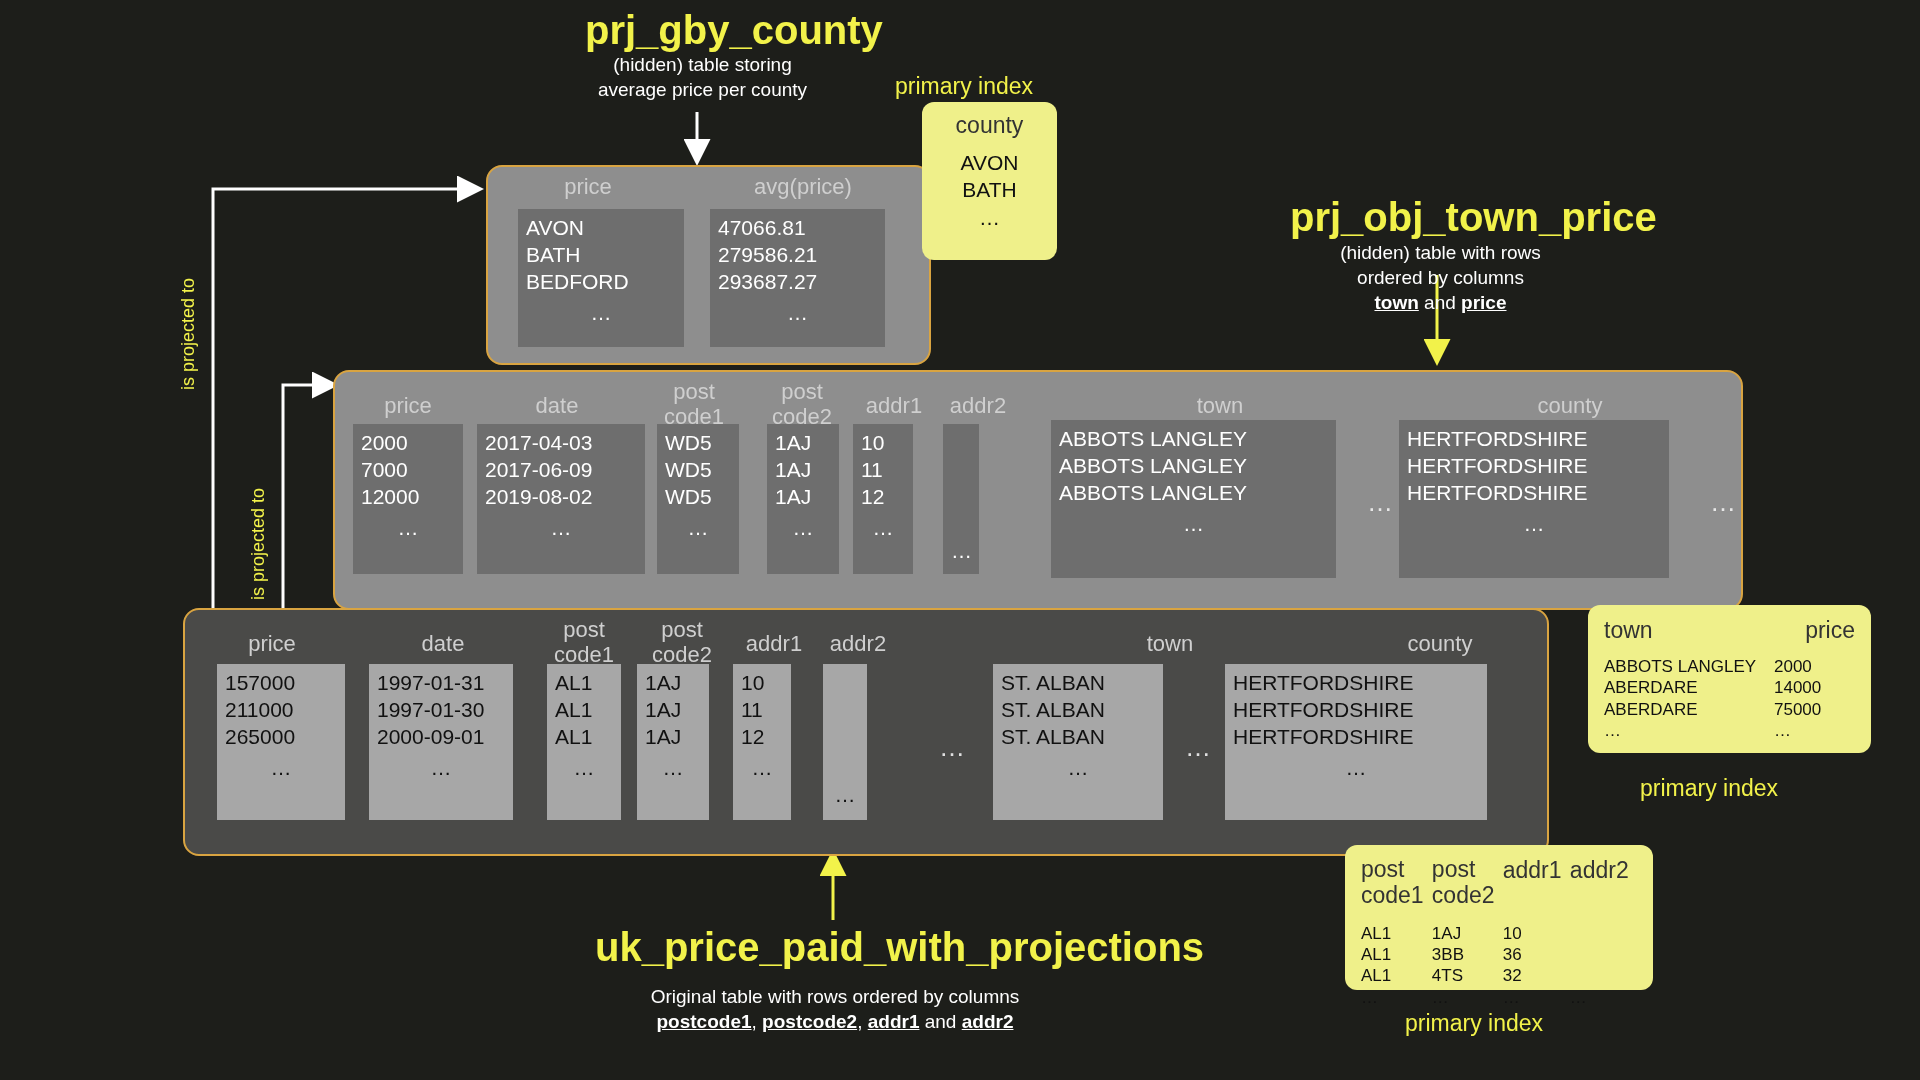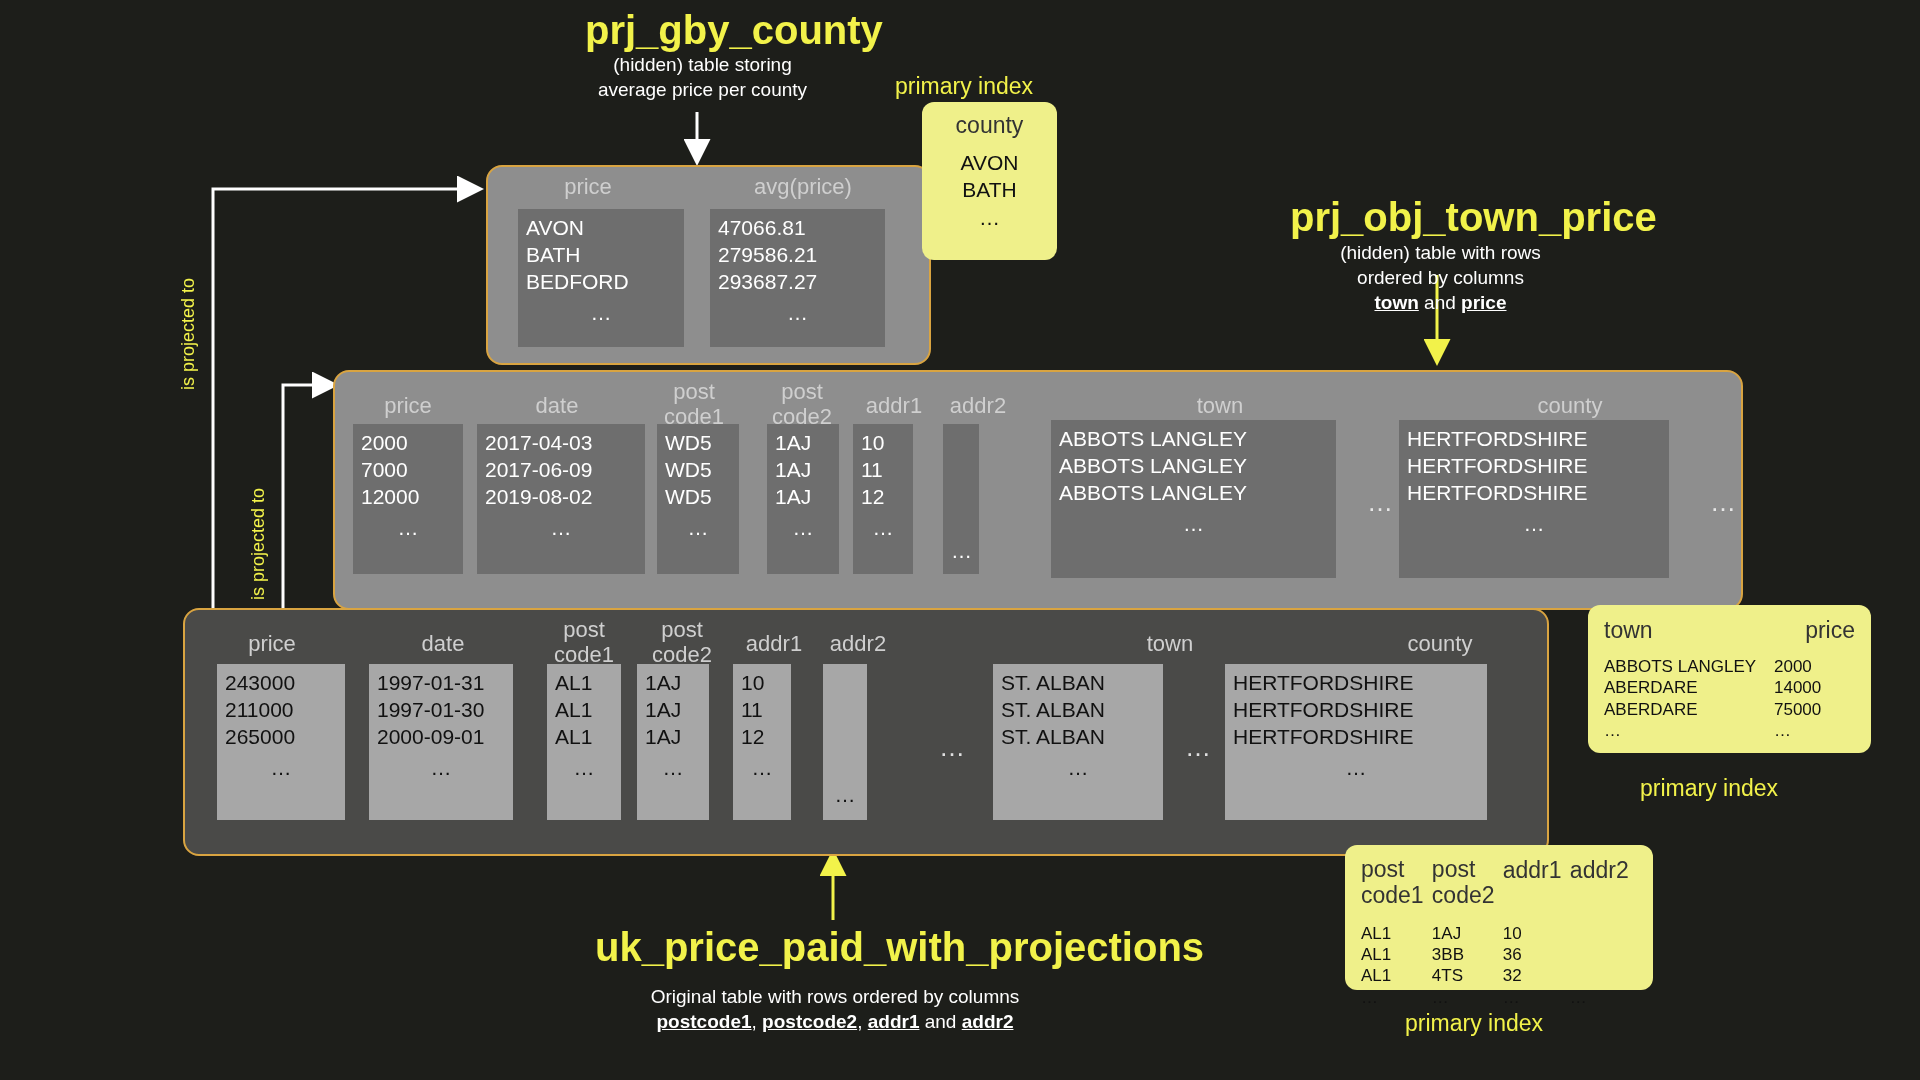--- a/index.html
+++ b/index.html
@@ -280,21 +280,21 @@
     <div class="colhead" style="left:448px; top:8px; width:98px;">
       <span>post</span><br>
       <span>code2</span>
     </div>
     <div class="colhead" style="left:548px; top:22px; width:82px;">addr1</div>
     <div class="colhead" style="left:630px; top:22px; width:86px;">addr2</div>
     <div class="colhead" style="left:895px; top:22px; width:180px;">town</div>
     <div class="colhead" style="left:1110px; top:22px; width:290px;">county</div>
 
     <div class="colbox light" style="left:32px; top:54px; width:128px; height:156px;">
-      <span>243000</span><br>
+      <span>157000</span><br>
       <span>211000</span><br>
       <span>265000</span>
       <span class="dots">…</span>
     </div>
     <div class="colbox light" style="left:184px; top:54px; width:144px; height:156px;">
       <span>1997-01-31</span><br>
       <span>1997-01-30</span><br>
       <span>2000-09-01</span>
       <span class="dots">…</span>
     </div>

